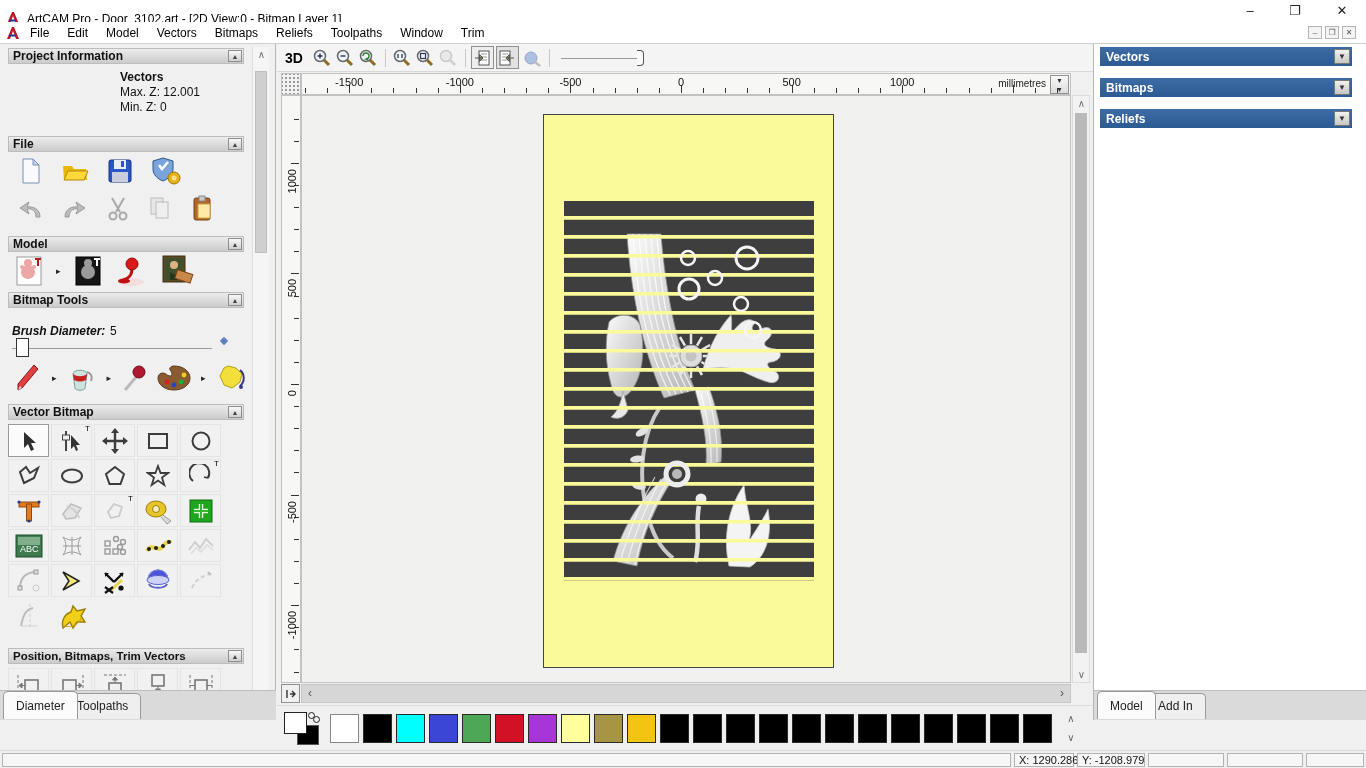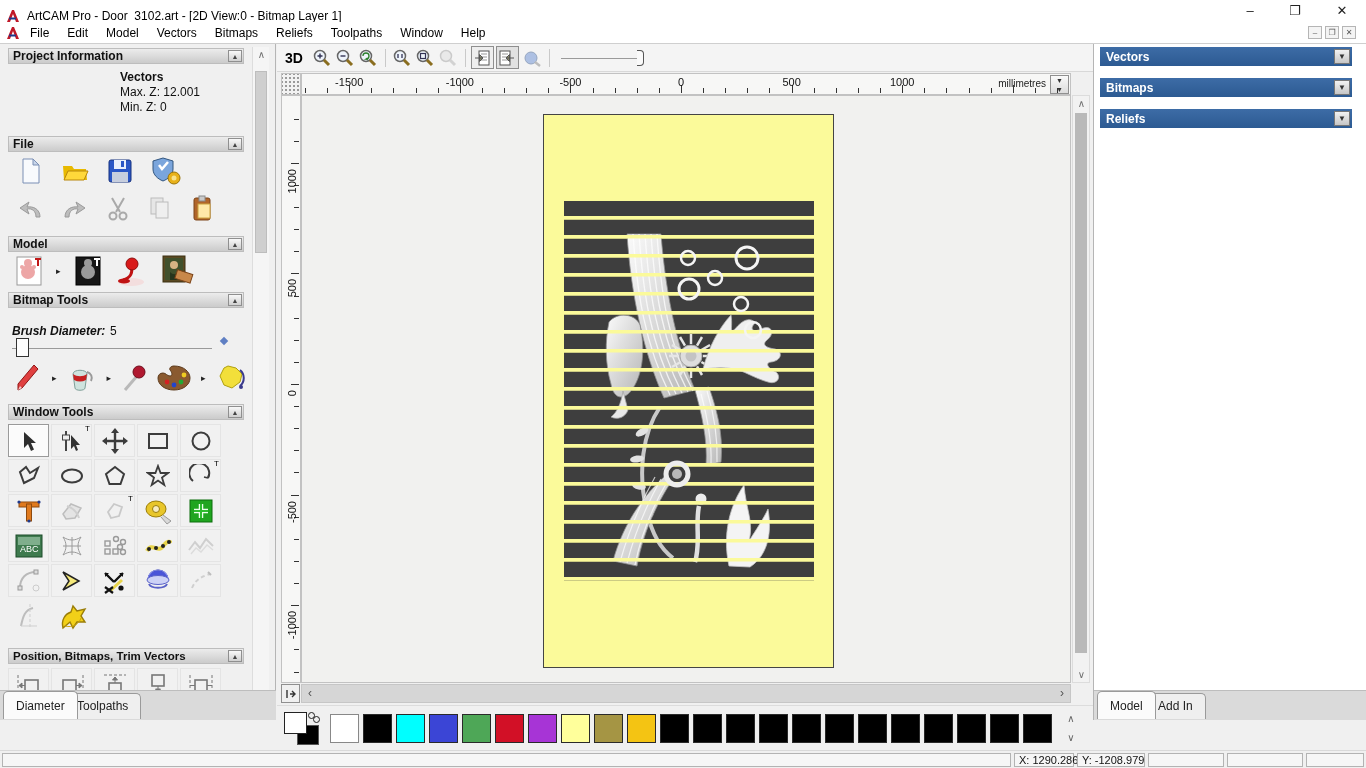--- a/index.html
+++ b/index.html
@@ -1,19 +1,19 @@
 <!DOCTYPE html>
 <html><head>
 <meta charset="utf-8">
 <style>
 *{margin:0;padding:0;box-sizing:border-box}
 html,body{width:1366px;height:768px;overflow:hidden;background:#f0f0f0;font-family:"Liberation Sans",sans-serif;color:#111;position:relative;font-size:12px}
 .abs{position:absolute}
 
-#titlebar{position:absolute;left:0;top:0;width:1366px;height:32px;background:#fff;border-bottom:1px solid #3b82f6;display:flex;align-items:center}
+#titlebar{position:absolute;left:0;top:0;width:1366px;height:32px;background:#fff;border-bottom:6px solid #3b82f6;display:flex;align-items:flex-end}
 #titlebar .title{margin-left:6px;font-size:12px;color:#000}
 .win-btn{position:absolute;top:0;width:40px;height:21px;display:flex;align-items:center;justify-content:center;font-size:13px;color:#222;cursor:default}
 #menubar{position:absolute;left:0;top:22px;width:1366px;height:22px;background:#fff;border-bottom:1px solid #cfcfcf;display:flex;align-items:center}
 .menu-item{padding:3px 9px;font-size:12px;color:#000}
 .mdi-btn{position:absolute;top:26px;width:14px;height:13px;border:1px solid #b5b5b5;background:#f4f4f4;font-size:8px;line-height:11px;text-align:center;color:#555}
 
 #leftpanel{position:absolute;left:0;top:44px;width:276px;height:676px;background:#f0f0f0;border-right:1px solid #b5b5b5}
 .sec-header{position:absolute;left:8px;width:236px;height:16px;background:linear-gradient(#ececec,#cbcbcb);border:1px solid #bdbdbd;display:flex;align-items:center}
 .sec-header .t{font-weight:bold;font-size:12px;padding-left:4px;white-space:nowrap}
 .sec-btn{position:absolute;right:1px;top:1px;width:14px;height:12px;background:linear-gradient(#f8f8f8,#d0d0d0);border:1px solid #8f8f8f;font-size:7px;line-height:11px;text-align:center;color:#444}
@@ -101,21 +101,21 @@
     </svg>
   <div id="menu-items" style="display:flex">
       <span class="menu-item">File</span>
       <span class="menu-item">Edit</span>
       <span class="menu-item">Model</span>
       <span class="menu-item">Vectors</span>
       <span class="menu-item">Bitmaps</span>
       <span class="menu-item">Reliefs</span>
       <span class="menu-item">Toolpaths</span>
       <span class="menu-item">Window</span>
-      <span class="menu-item">Help</span>
+      <span class="menu-item">Trim</span>
     </div>
 </div>
 <div class="mdi-btn" style="left:1308px">–</div>
 <div class="mdi-btn" style="left:1325px">❐</div>
 <div class="mdi-btn" style="left:1342px">✕</div>
 
 <div id="leftpanel">
 
   <div class="sec-header" style="top:4px">
     <span class="t">Project Information</span>
@@ -245,21 +245,21 @@
       </svg>
     <span class="fly">▸</span>
     <svg width="36" height="32">
         <path d="M14,4 l8,2 6,6 -2,8 -8,6 -8,-3 -4,-9 4,-8 z" fill="#f2df3a" stroke="#b0a010"></path>
         <path d="M26,8 c5,4 5,12 0,16" stroke="#3a3a8c" stroke-width="2" fill="none"></path>
         <circle cx="27" cy="25" r="2" fill="#3a3a8c"></circle>
       </svg>
   </div>
 
   <div class="sec-header" style="top:360px">
-    <span class="t">Window Tools</span>
+    <span class="t">Vector Bitmap</span>
     <span class="sec-btn">▲</span>
   </div>
 
   <div class="vt-cell active" style="left:8px;top:380px">
       <svg width="22" height="22">
         <path d="M6,2 L6,18 L10,14 L13,21 L16,19.5 L13,13 L18,13 Z" fill="#2e2e2e"></path>
       </svg>
     </div>
   <div class="vt-cell" style="left:51px;top:380px">
       <span class="pin">T</span>

